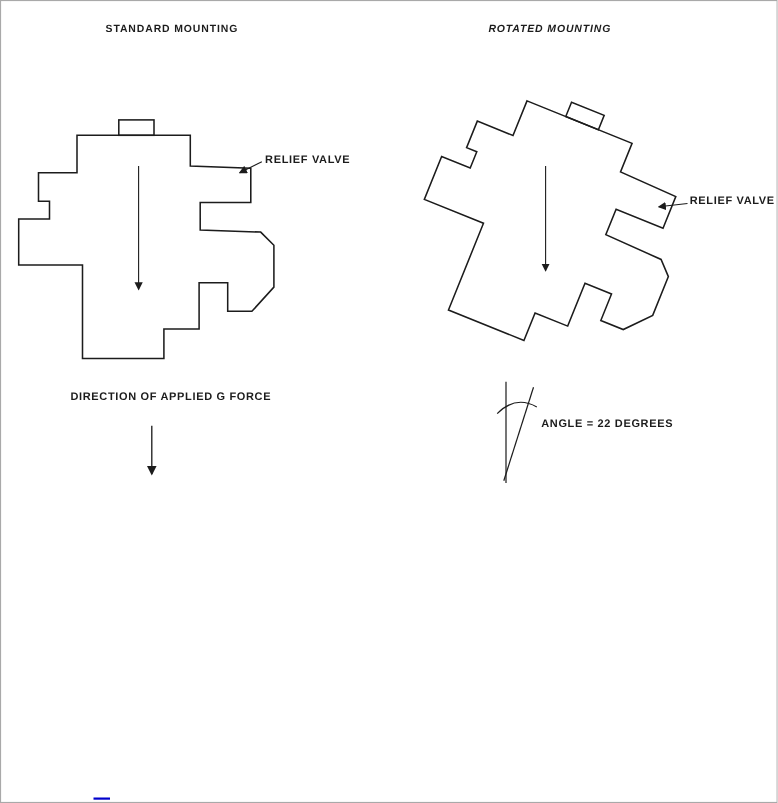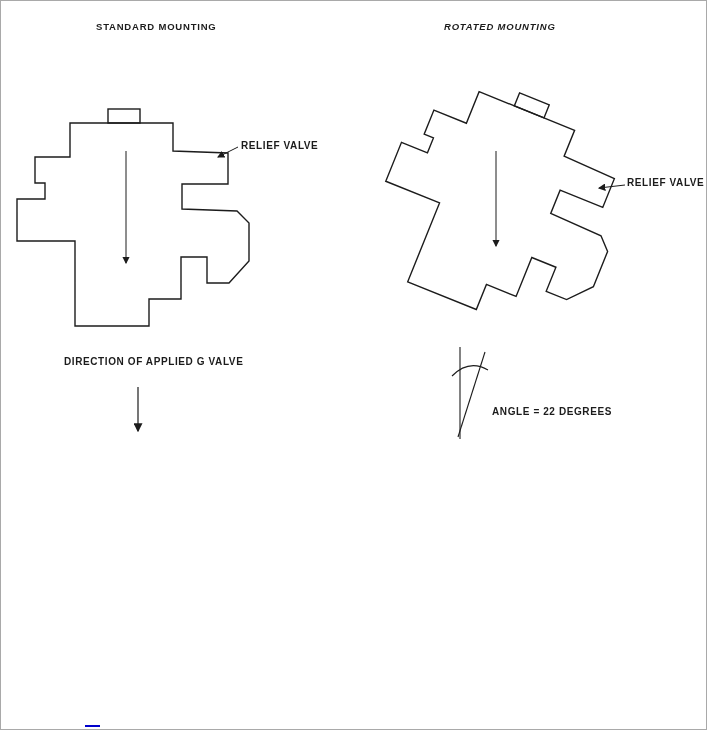--- a/index.html
+++ b/index.html
@@ -84,19 +84,19 @@
   </svg>
 
   <div class="label fig-title" style="left:95px; top:20px;">STANDARD MOUNTING</div>
 
   <div class="label fig-title" style="left:443px; top:20px;font-style:italic;">ROTATED MOUNTING</div>
 
   <div class="label" style="left:240px; top:139px;">RELIEF  VALVE</div>
 
   <div class="label" style="left:626px; top:176px;">RELIEF VALVE</div>
 
-  <div class="label" style="left:63px; top:355px;">DIRECTION OF APPLIED G VALVE</div>
+  <div class="label" style="left:63px; top:355px;">DIRECTION OF APPLIED G FORCE</div>
 
-  <div class="label" style="left:491px; top:379px;margin-top:26px;">ANGLE = 22 DEGREES</div>
+  <div class="label" style="left:491px; top:379px;">ANGLE = 22 DEGREES</div>
 
   <div class="footnote-link"></div>
 
 </div>
 
 </body></html>

